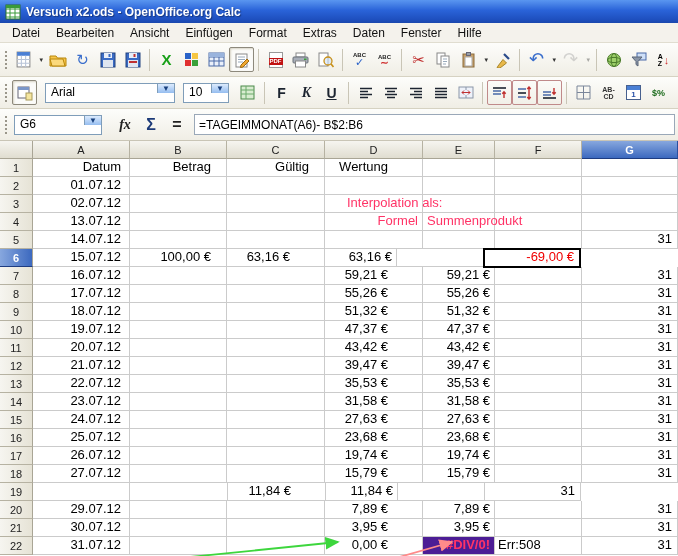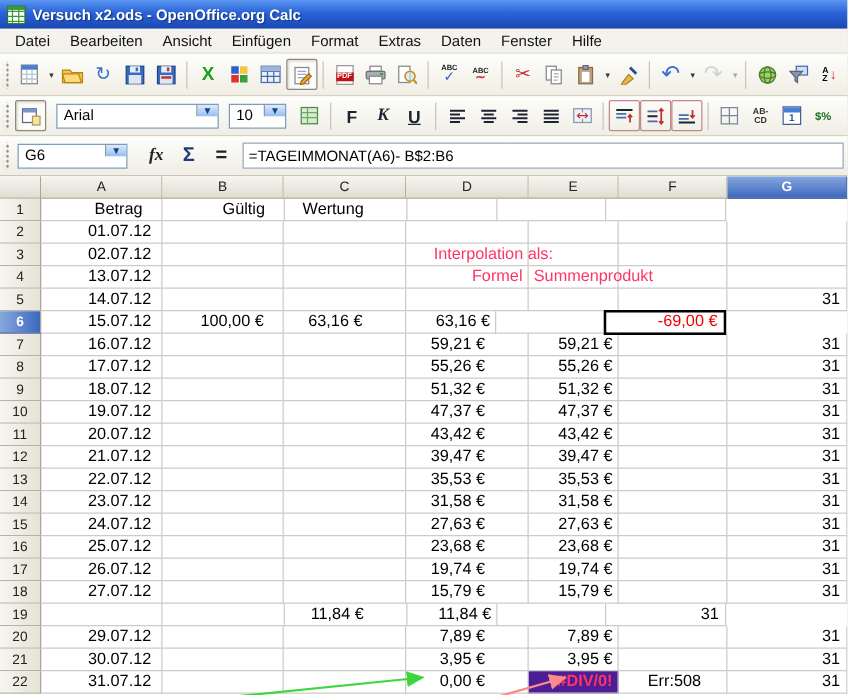--- a/index.html
+++ b/index.html
@@ -68,21 +68,21 @@
   .colhdr.sel{background:linear-gradient(180deg,#87a7de,#3c69bf);color:#fff;font-weight:bold;border-right:1px solid #2a4f9e;border-bottom:1px solid #1e3c80}
   .rowhdr{width:33px;height:18px;background:linear-gradient(90deg,#f6f5f0,#e6e3d6);border-right:1px solid #a9a595;border-bottom:1px solid #b6b2a2;font-size:11px;color:#222;display:flex;align-items:center;justify-content:center;flex-shrink:0}
   .rowhdr.sel{background:linear-gradient(90deg,#87a7de,#3c69bf);color:#fff;font-weight:bold;border-bottom:1px solid #1e3c80}
   .cell{height:18px;border-right:1px solid #cbcbcb;border-bottom:1px solid #cbcbcb;font-size:13px;line-height:16px;overflow:hidden;white-space:nowrap;flex-shrink:0;color:#000}
   .col-a{width:97px}.col-b{width:97px}.col-c{width:98px}.col-d{width:98px}.col-e{width:72px}.col-f{width:87px}.col-g{width:96px}
   .cell.col-a{text-align:right;padding-right:8px}
   .cell.col-b{text-align:right;padding-right:15px}
   .cell.col-c{text-align:right;padding-right:15px}
   .cell.col-d{text-align:right;padding-right:34px}
   .cell.col-e{text-align:right;padding-right:4px}
-  .cell.col-f{text-align:center;padding-left:3px}
+  .cell.col-f{text-align:left;padding-left:3px}
   .cell.col-g{text-align:right;padding-right:5px}
   .cell.accent{color:#ff3366}
   .cell.strong{font-weight:bold}
   .cell.negative{color:#f00000}
   .cell.error-bg{background:#4c1d95}
   .cell.selected{outline:2px solid #000;outline-offset:-1px;position:relative;z-index:4}
   .cell.spill-left{text-align:right;padding:0 0 0 22px;overflow:visible;position:relative;z-index:2}
   .cell.spill-right{text-align:left;padding:0 0 0 4px;overflow:visible;position:relative;z-index:2}
   .cell.flush{padding-right:4px}
   .cell.pad24{padding-right:24px}
@@ -406,20 +406,21 @@
           <div class="colhdr col-c">C</div>
           <div class="colhdr col-d">D</div>
           <div class="colhdr col-e">E</div>
           <div class="colhdr col-f">F</div>
           <div class="colhdr col-g sel">G</div>
         </div>
     </div>
     <div>
         <div class="grid-row">
           <div class="rowhdr">1</div>
+          <div class="cell col-a">Datum</div>
           <div class="cell col-b">Betrag</div>
           <div class="cell col-c">Gültig</div>
           <div class="cell col-d">Wertung</div>
           <div class="cell col-e"></div>
           <div class="cell col-f"></div>
           <div class="cell col-g"></div>
         </div>
         <div class="grid-row">
           <div class="rowhdr">2</div>
           <div class="cell col-a">01.07.12</div>

